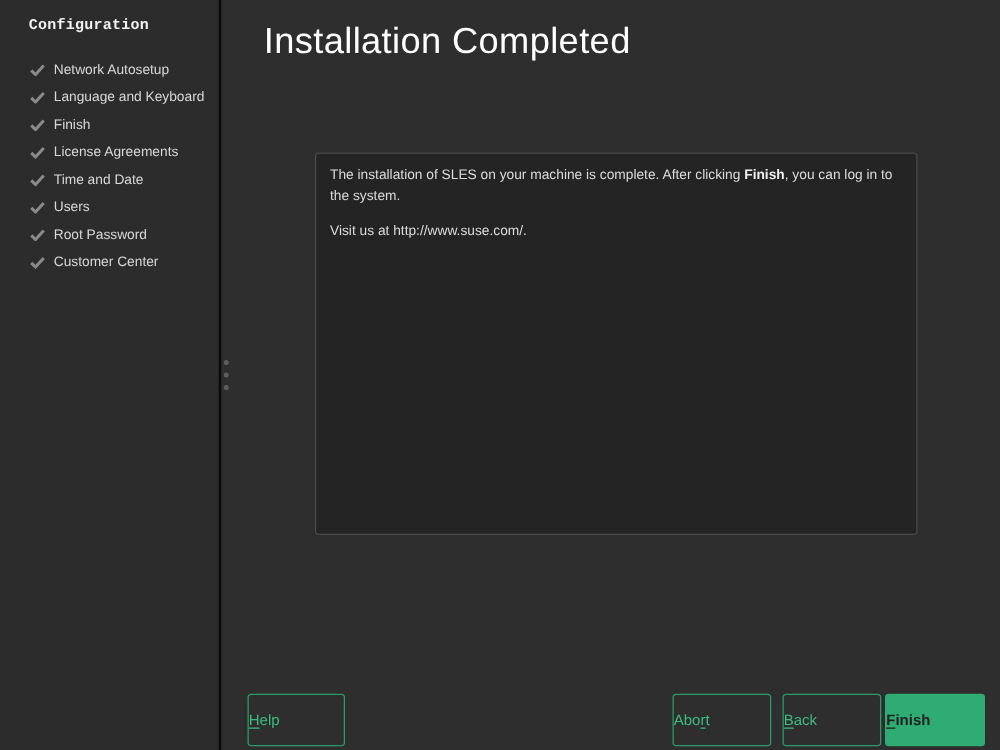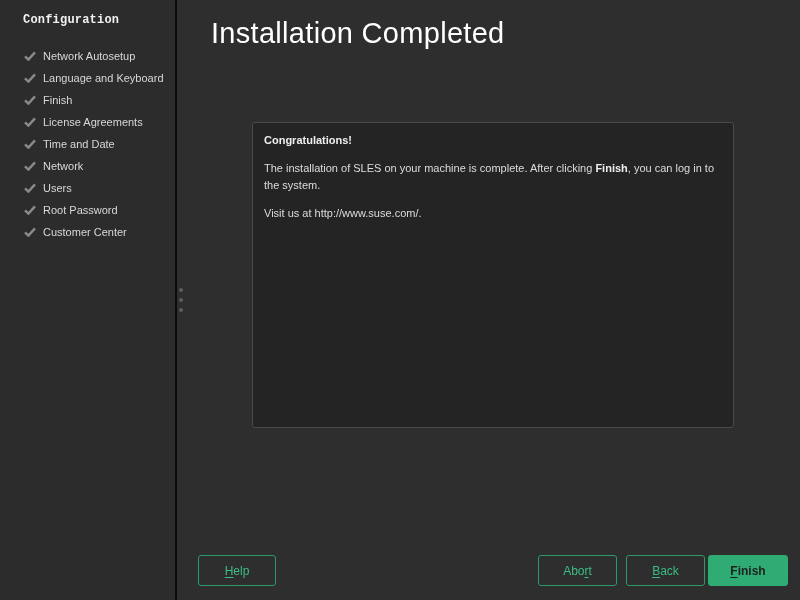--- a/index.html
+++ b/index.html
@@ -78,28 +78,28 @@
     padding: 9px 11px;
     color: #dcdcdc;
     font-size: 11px; line-height: 17px;
   }
   .panel p { margin: 0 0 11px 0; }
   .panel .heading { font-weight: bold; color: #efefef; margin-bottom: 11px; }
   .panel b { color: #efefef; }
 
   
   .btn {
-    position: absolute; top: 555px; height: 31px;
+    position: absolute; top: 555px; height: 42px;
     border: 1px solid #2c9a69;
     border-radius: 3px;
     background: transparent;
     color: #3cbd85;
     font-family: "Liberation Sans", sans-serif;
     font-size: 12px;
-    text-align: center;
+    text-align: left;
     padding: 0;
     cursor: pointer;
   }
   .btn .accel { text-decoration: underline; text-underline-offset: 2px; }
   .btn-help   { left: 198px; width: 78px; }
   .btn-abort  { left: 538px; width: 79px; }
   .btn-back   { left: 626px; width: 79px; }
   .btn-finish {
     left: 708px; width: 80px;
     background: #2fac73; border-color: #2fac73;
@@ -152,28 +152,20 @@
           </svg>
       </span>
       <span>Time and Date</span>
     </li>
     <li class="step">
       <span class="icon-cell check-icon">
         <svg width="12" height="10" viewBox="0 0 12 10">
             <polyline points="1,5.3 4.4,8.6 11,1.4" fill="none" stroke="#8a8a8a" stroke-width="2.4"></polyline>
           </svg>
       </span>
-      <span>Network</span>
-    </li>
-    <li class="step">
-      <span class="icon-cell check-icon">
-        <svg width="12" height="10" viewBox="0 0 12 10">
-            <polyline points="1,5.3 4.4,8.6 11,1.4" fill="none" stroke="#8a8a8a" stroke-width="2.4"></polyline>
-          </svg>
-      </span>
       <span>Users</span>
     </li>
     <li class="step">
       <span class="icon-cell check-icon">
         <svg width="12" height="10" viewBox="0 0 12 10">
             <polyline points="1,5.3 4.4,8.6 11,1.4" fill="none" stroke="#8a8a8a" stroke-width="2.4"></polyline>
           </svg>
       </span>
       <span>Root Password</span>
     </li>
@@ -190,21 +182,20 @@
 
 <div class="splitter-dots">
   <div class="dot"></div>
   <div class="dot"></div>
   <div class="dot"></div>
 </div>
 
 <h1 class="page-title">Installation Completed</h1>
 
 <div class="panel">
-  <p class="heading">Congratulations!</p>
   <p><span>The installation of SLES on your machine is complete. After clicking </span><b>Finish</b><span>, you can log in to the system.</span></p>
   <p>Visit us at http://www.suse.com/.</p>
 </div>
 
 <button class="btn btn-help"><span></span><span class="accel">H</span><span>elp</span></button>
 
 <button class="btn btn-abort"><span>Abo</span><span class="accel">r</span><span>t</span></button>
 
 <button class="btn btn-back"><span></span><span class="accel">B</span><span>ack</span></button>
 

